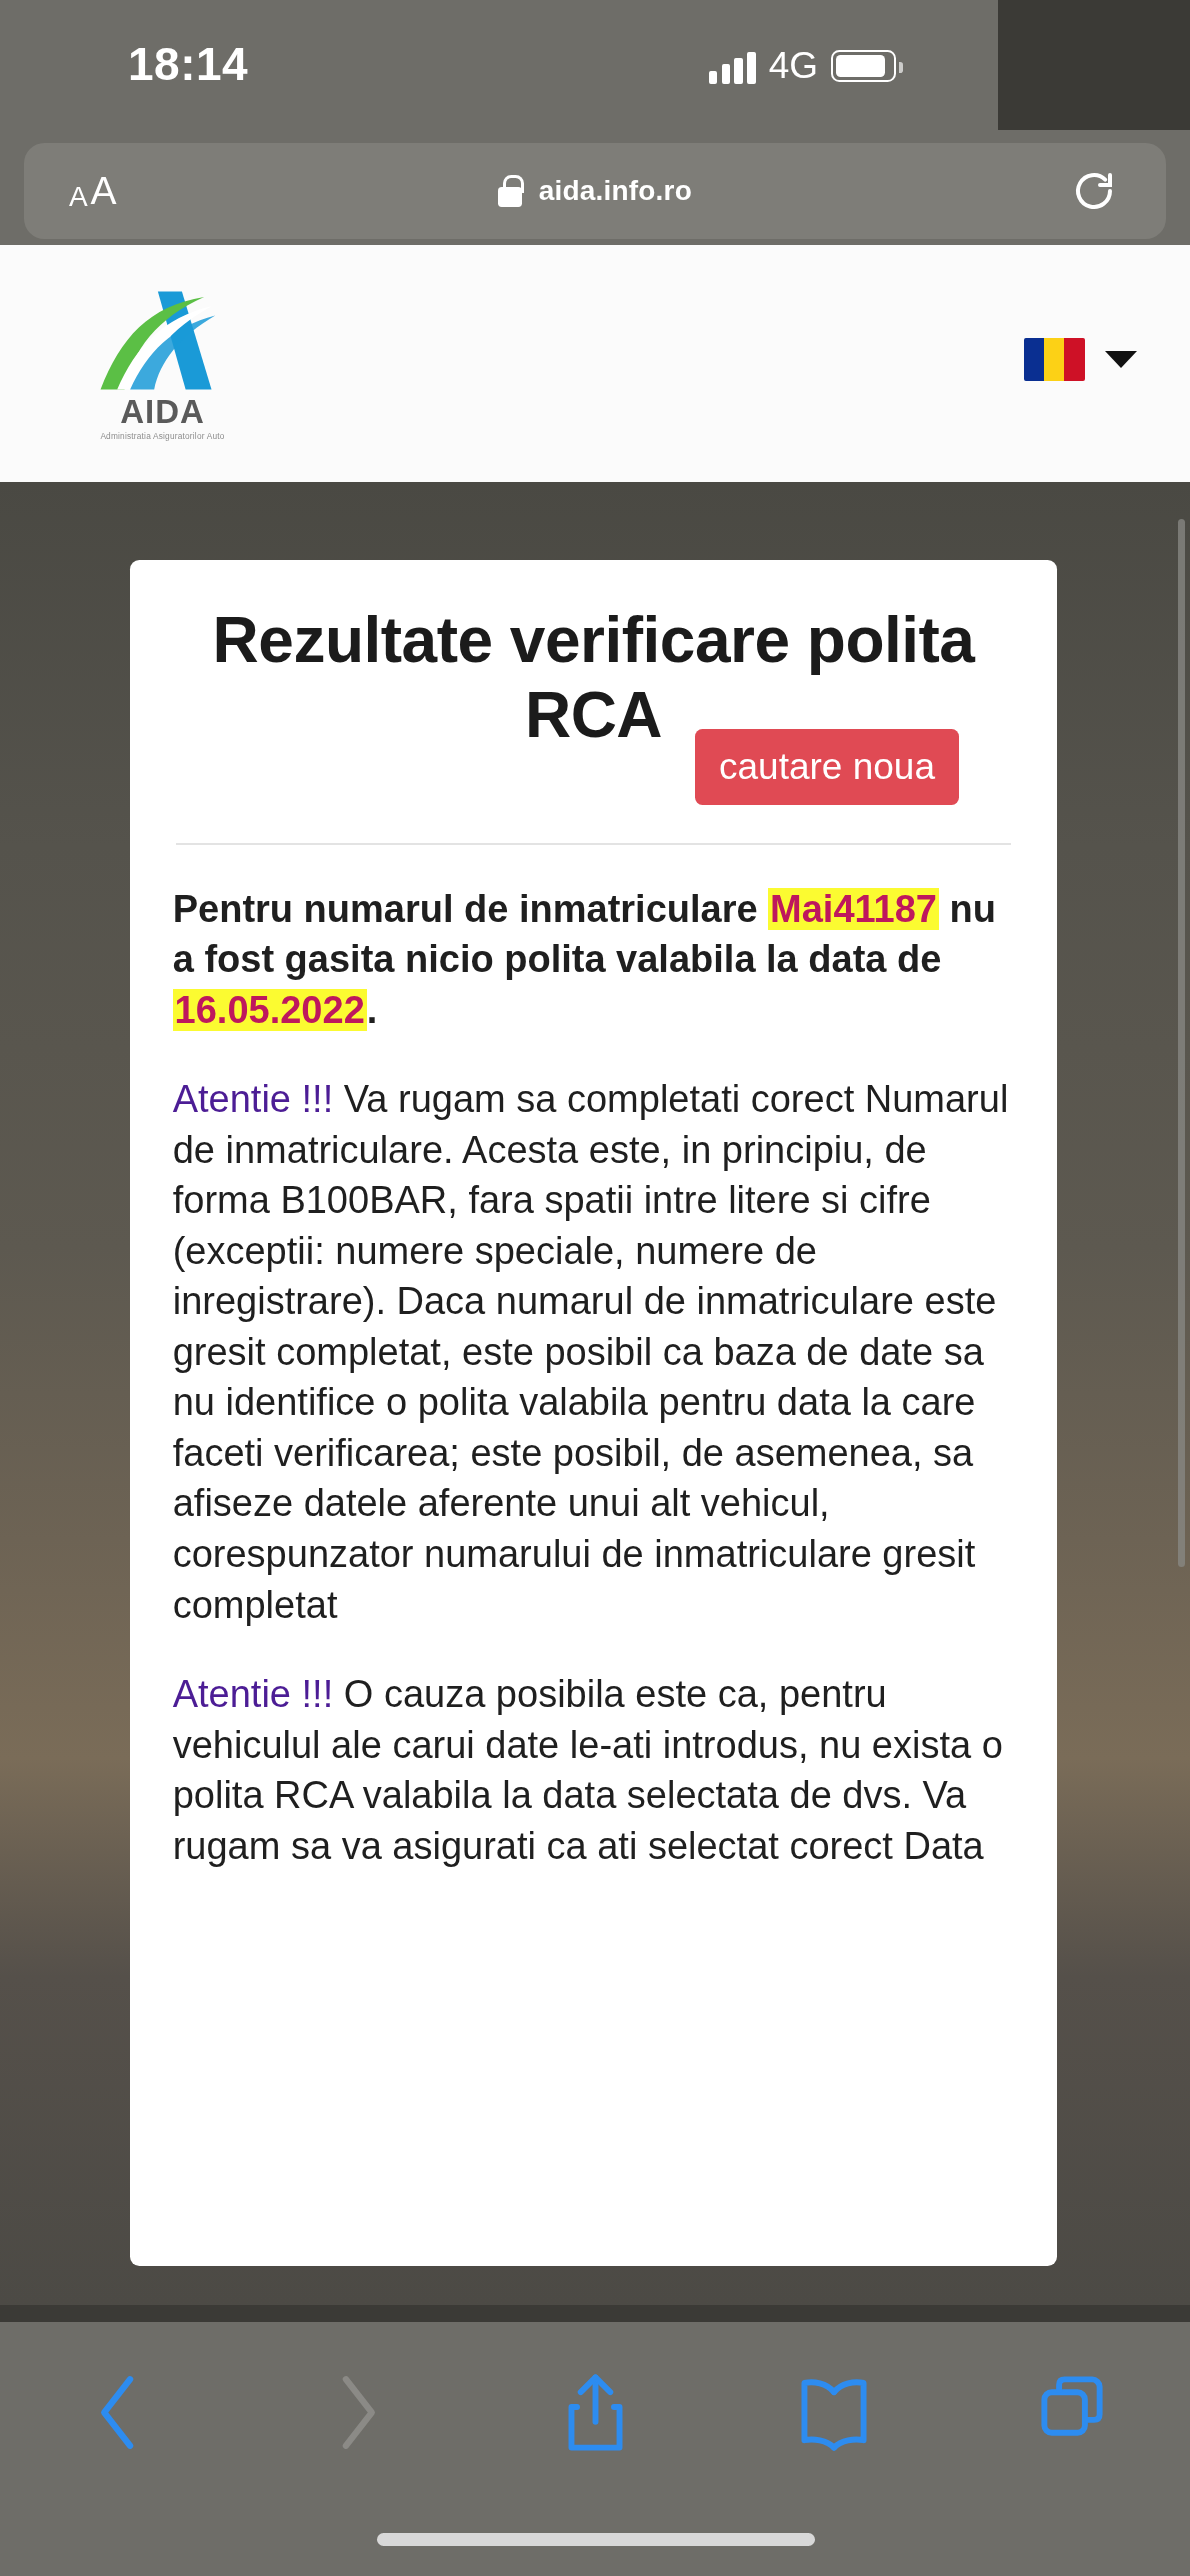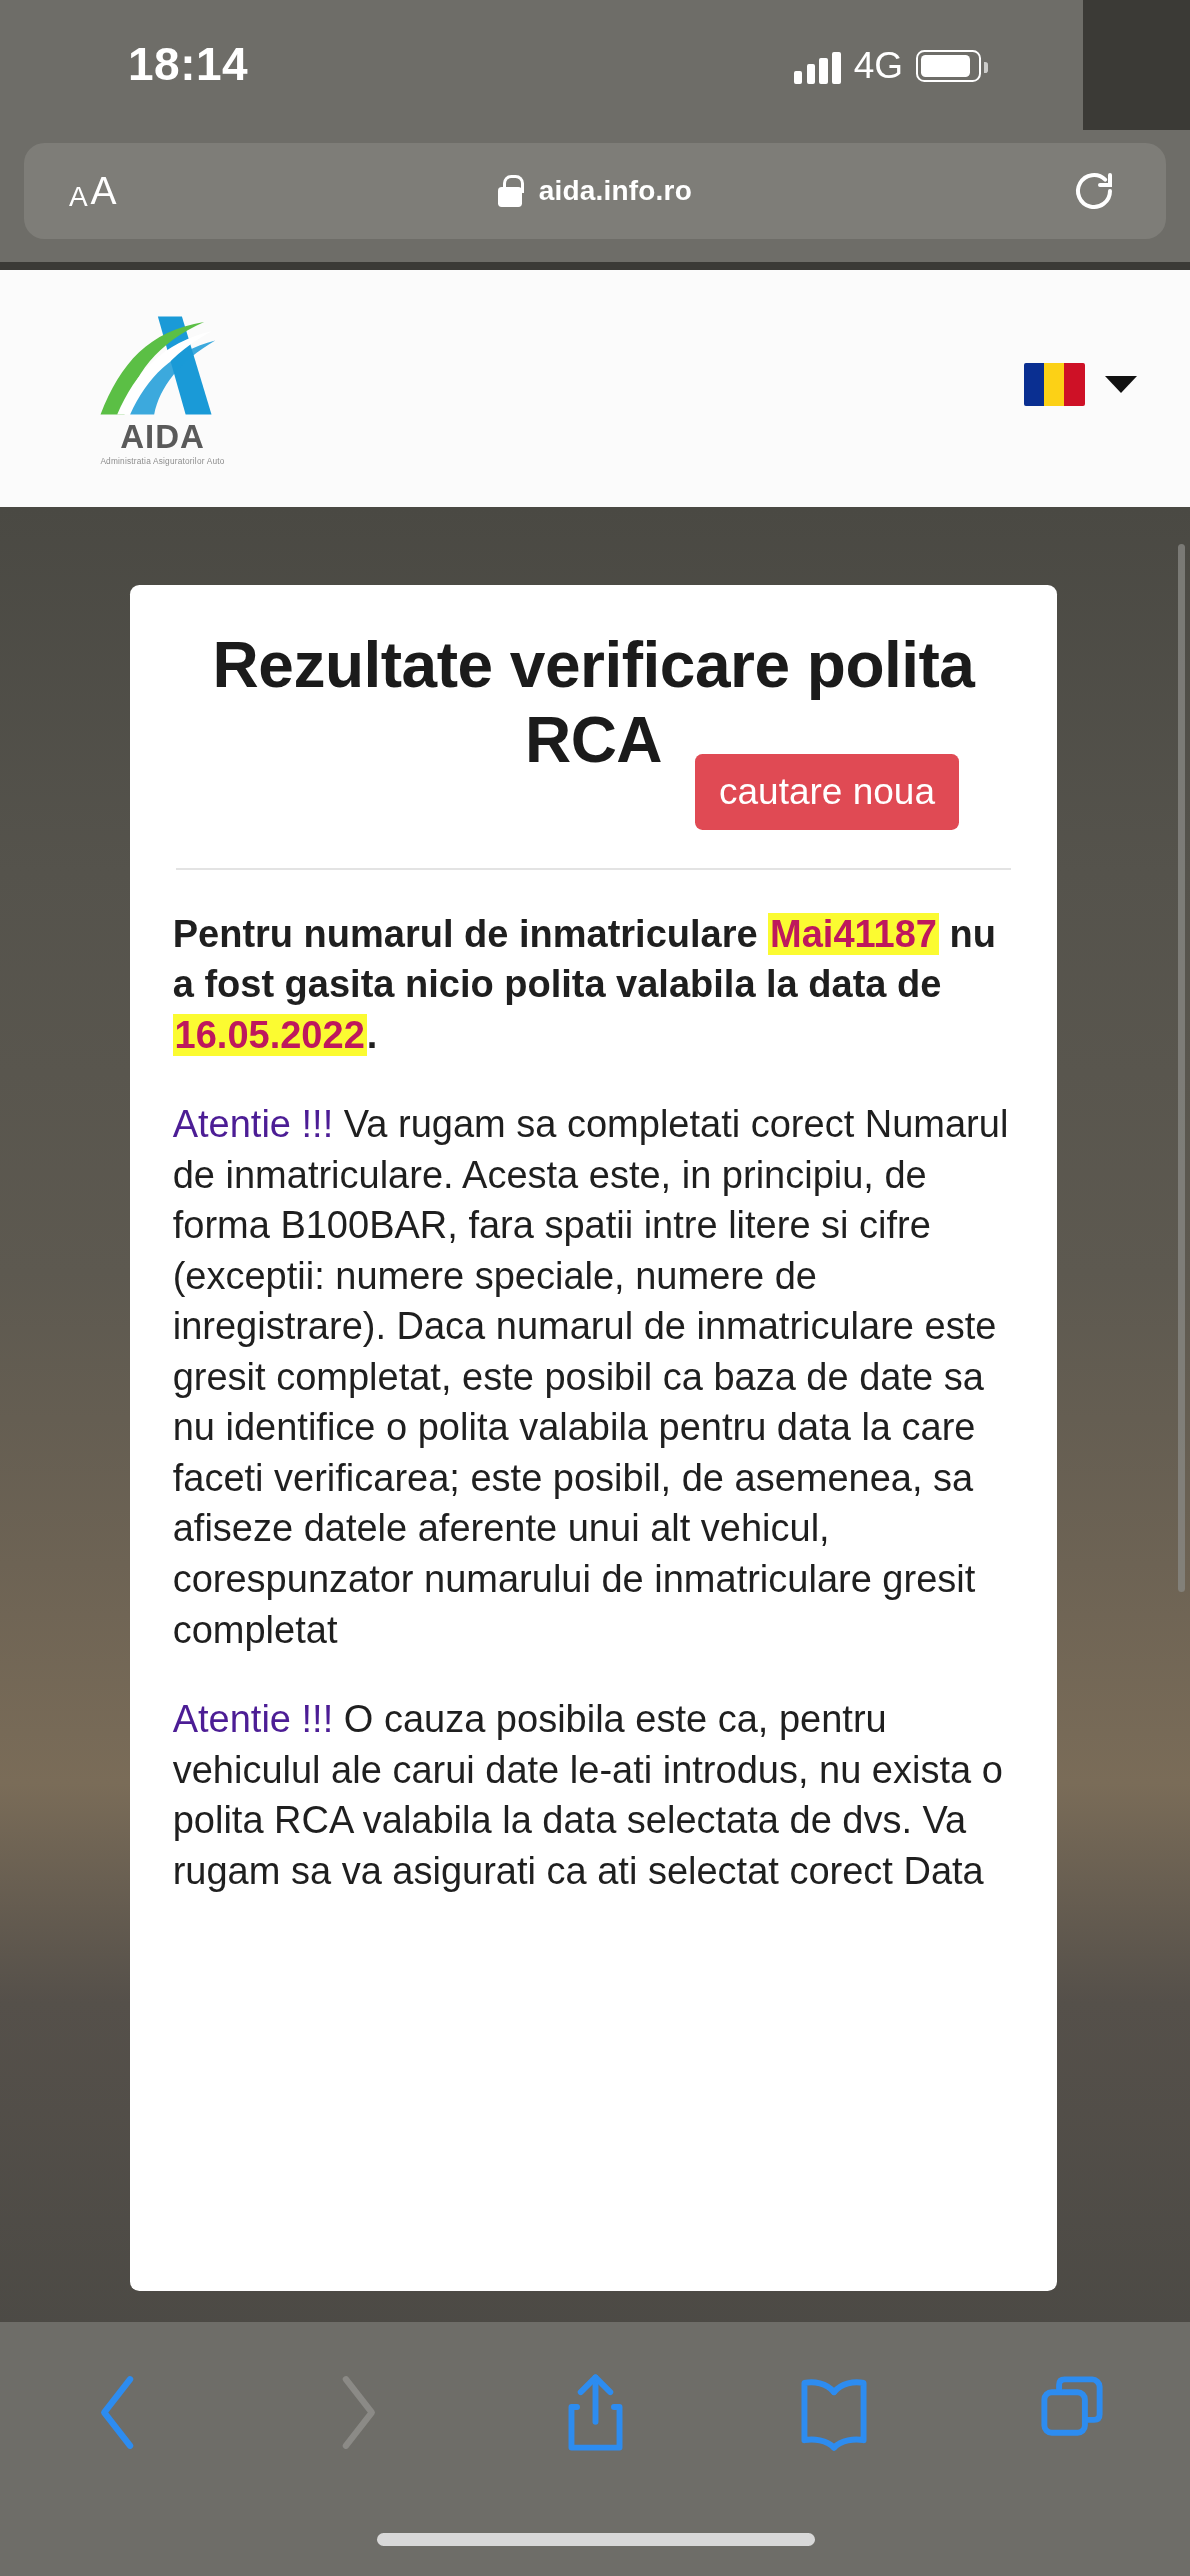--- a/index.html
+++ b/index.html
@@ -15,21 +15,21 @@
     width: 1191px;
     height: 2576px;
     background: #3b3a36;
     overflow: hidden;
   }
 
   
   .statusbar {
     position: absolute;
     top: 0; left: 0;
-    width: 1083px;
+    width: 998px;
     height: 130px;
     background: #6e6d68;
     color: #ffffff;
   }
   .status-time {
     position: absolute;
     left: 128px;
     top: 37px;
     font-size: 46px;
     font-weight: 600;
@@ -131,21 +131,21 @@
     position: absolute;
     right: 48px;
     width: 48px; height: 48px;
     color: #fff;
   }
   .reload-btn svg { width: 48px; height: 48px; display: block; }
 
   
   .page {
     position: absolute;
-    top: 270px; left: 0;
+    top: 245px; left: 0;
     width: 1191px;
     height: 2060px;
     background: #3e3d38;
     overflow: hidden;
   }
   .site-header {
     position: relative;
     width: 1191px;
     height: 237px;
     background: #fbfbfb;

